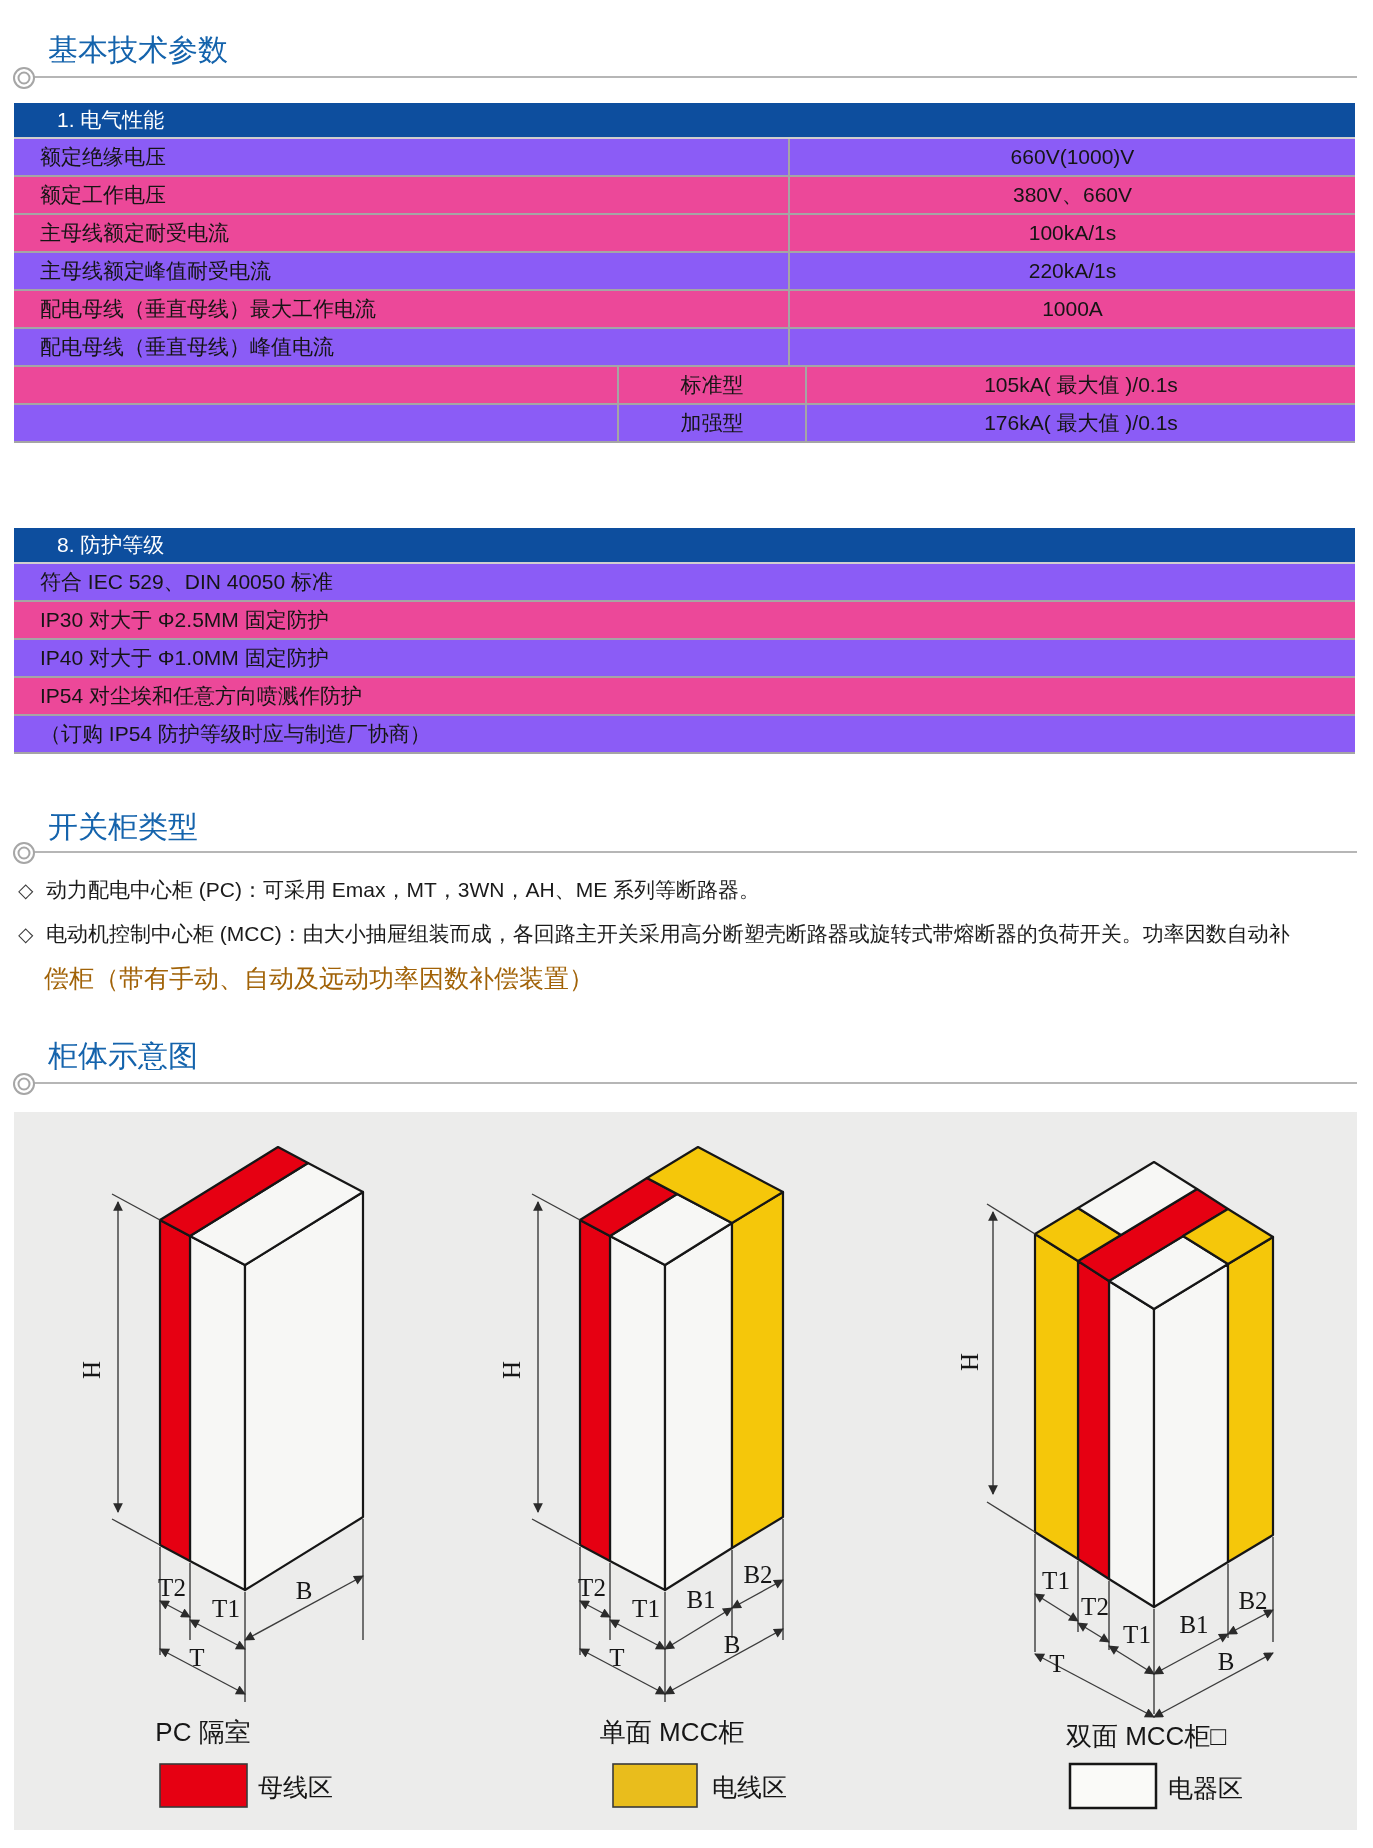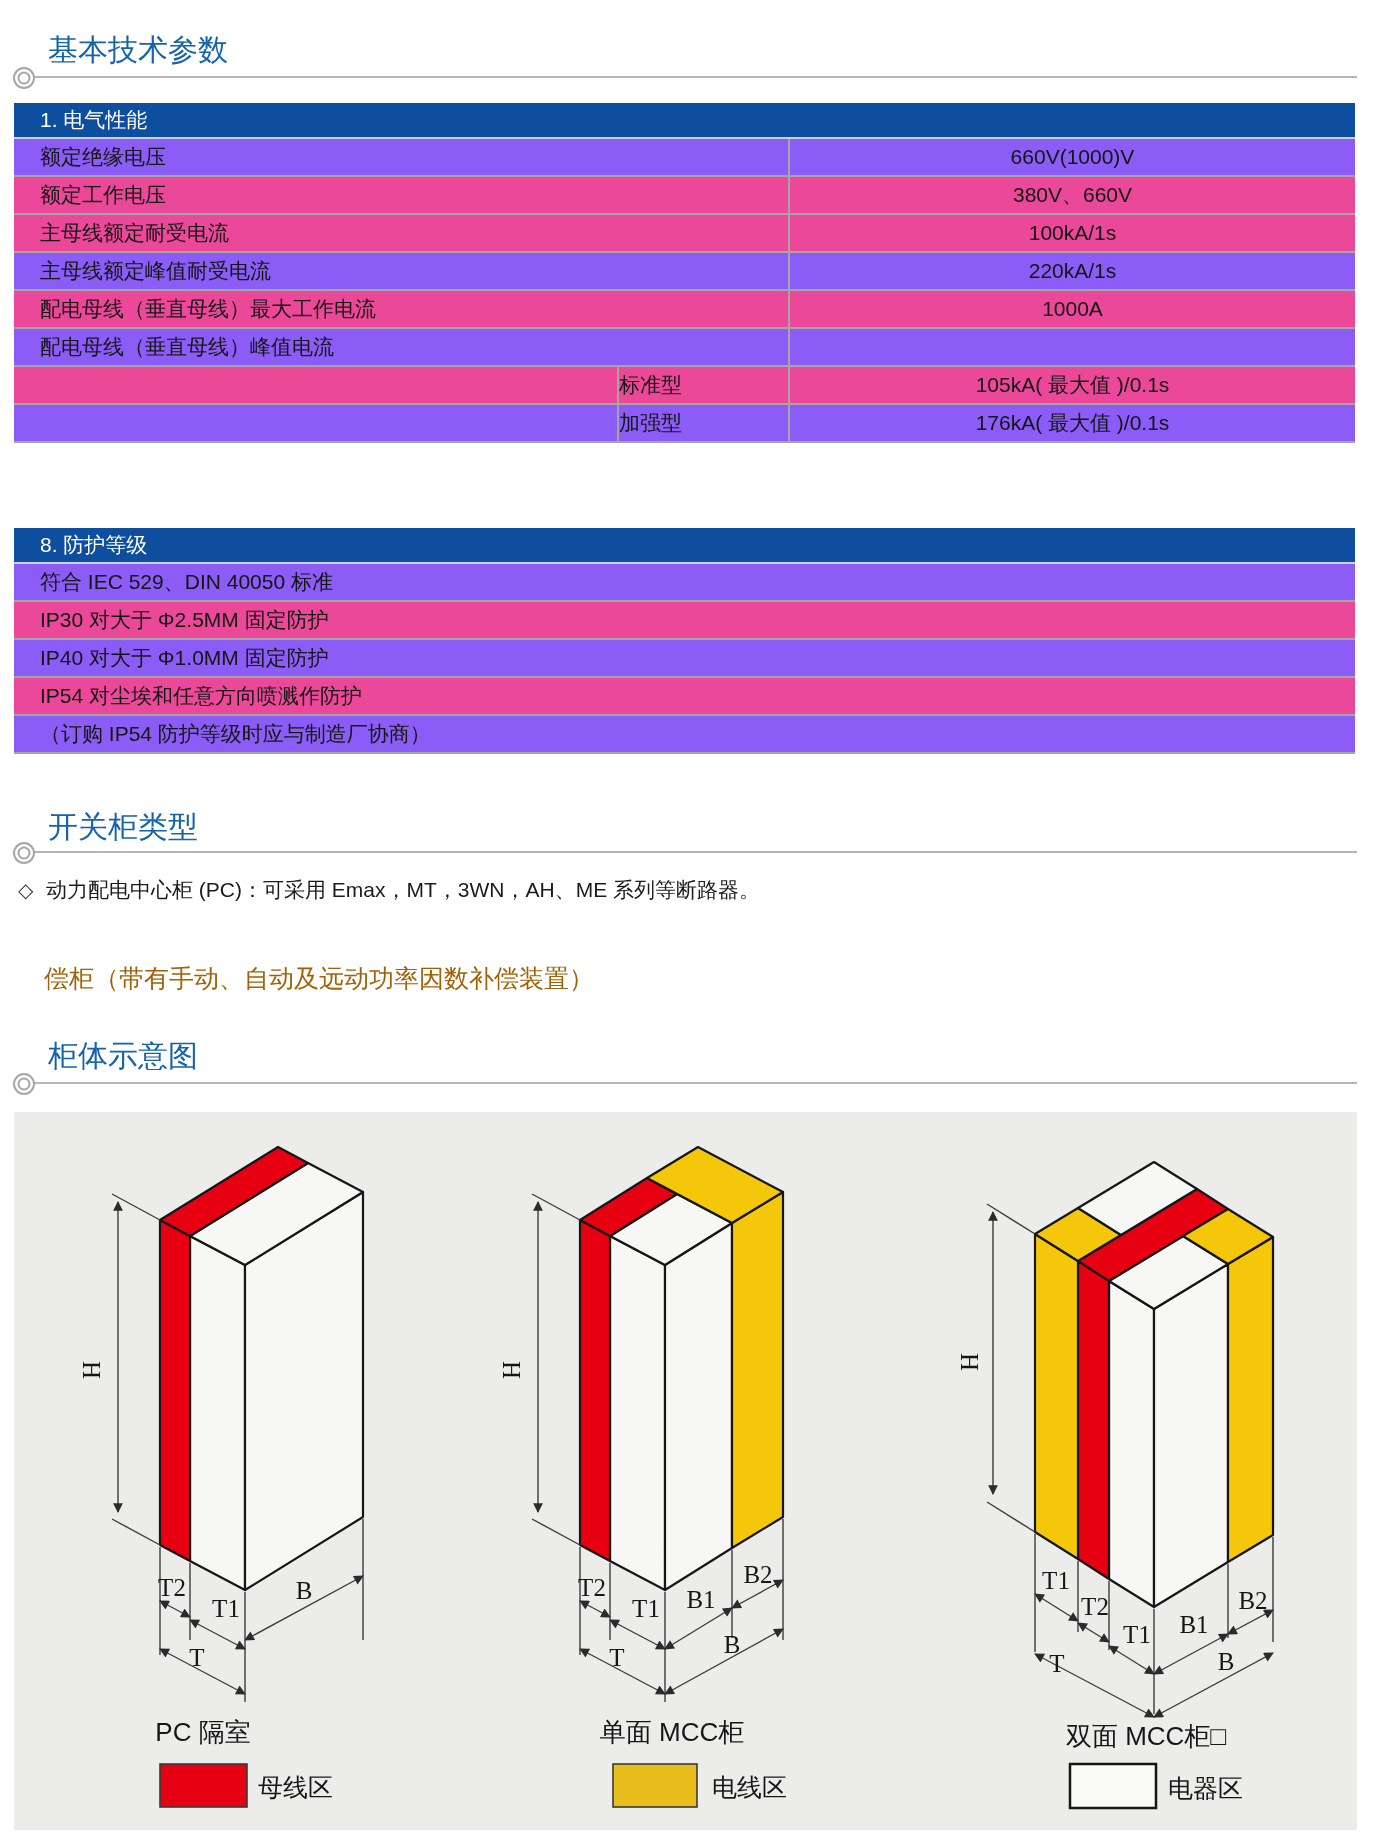--- a/index.html
+++ b/index.html
@@ -3,29 +3,29 @@
 <meta charset="utf-8">
 <style>
   html,body{margin:0;padding:0;background:#fff}
   .page{position:relative;width:1373px;height:1848px;background:#ffffff;overflow:hidden;
         font-family:"Liberation Sans","DejaVu Sans",sans-serif;color:#151515}
   .sec-title{position:absolute;left:48px;font-weight:normal;font-size:30px;color:#1463ac;white-space:nowrap}
   .sec-line{position:absolute;left:24px;width:1333px;height:2px;background:#b6b6b6}
   .ring{position:absolute;left:10px}
   
   .tbl{position:absolute;left:14px;width:1341px;font-size:21px}
-  .tbl-head{height:34px;line-height:34px;background:#0d4e9e;color:#ffffff;padding-left:26px;
+  .tbl-head{height:34px;line-height:34px;background:#0d4e9e;color:#ffffff;padding-left:43px;
             border-bottom:2px solid #cfcfcf;font-size:21px}
   .row{display:flex;height:36px;line-height:36px;border-bottom:2px solid #a5a5a5}
   .bg-g{background:#ec4899}
   .bg-w{background:#8b5cf6}
   .c-label{width:774px;padding-left:26px;box-sizing:border-box;white-space:nowrap}
   .c-val{flex:1;text-align:center;border-left:2px solid #a5a5a5}
   .c-spacer{width:603px}
-  .c-type{width:171px;text-align:left;border-left:2px solid #a5a5a5;box-sizing:border-box}
+  .c-type{width:188px;text-align:center;border-left:2px solid #a5a5a5;box-sizing:border-box}
   .c-full{flex:1;padding-left:26px;white-space:nowrap}
   
   .bullet{position:absolute;left:18px;font-size:21px;color:#1b1b1b;white-space:nowrap}
   .dia{display:inline-block;width:28px;font-size:20px;color:#3a3a3a}
   .bullet-cont{position:absolute;left:44px;font-size:25px;color:#a16207;white-space:nowrap}
   
   .panel{position:absolute;left:14px;top:1112px;width:1343px;height:718px;background:#ececeb}
   .face{stroke:#161616;stroke-width:2.2;stroke-linejoin:round}
   .f-w{fill:#f7f7f5}.f-r{fill:#e60012}.f-y{fill:#f5c70a}
   .dim{stroke:#3c3c3c;stroke-width:1.4;fill:none}
@@ -104,20 +104,23 @@
 
   <div class="sec-title" style="top:807px">开关柜类型</div>
   <div class="sec-line" style="top:851px"></div>
   <svg class="ring" style="top:839px" width="28" height="28">
     <circle cx="14" cy="14" r="10" fill="#ffffff" stroke="#a6a6a6" stroke-width="2"></circle>
     <circle cx="14" cy="14" r="5.5" fill="#ffffff" stroke="#a6a6a6" stroke-width="2"></circle>
   </svg>
 
   <div class="bullet" style="top:876px">
     <span class="dia">◇</span><span>动力配电中心柜 (PC)：可采用 Emax，MT，3WN，AH、ME 系列等断路器。</span>
+  </div>
+  <div class="bullet" style="top:920px">
+    <span class="dia">◇</span><span>电动机控制中心柜 (MCC)：由大小抽屉组装而成，各回路主开关采用高分断塑壳断路器或旋转式带熔断器的负荷开关。功率因数自动补</span>
   </div>
   <div class="bullet-cont" style="top:962px">偿柜（带有手动、自动及远动功率因数补偿装置）</div>
 
   <div class="sec-title" style="top:1036px">柜体示意图</div>
   <div class="sec-line" style="top:1082px"></div>
   <svg class="ring" style="top:1070px" width="28" height="28">
     <circle cx="14" cy="14" r="10" fill="#ffffff" stroke="#a6a6a6" stroke-width="2"></circle>
     <circle cx="14" cy="14" r="5.5" fill="#ffffff" stroke="#a6a6a6" stroke-width="2"></circle>
   </svg>
 

